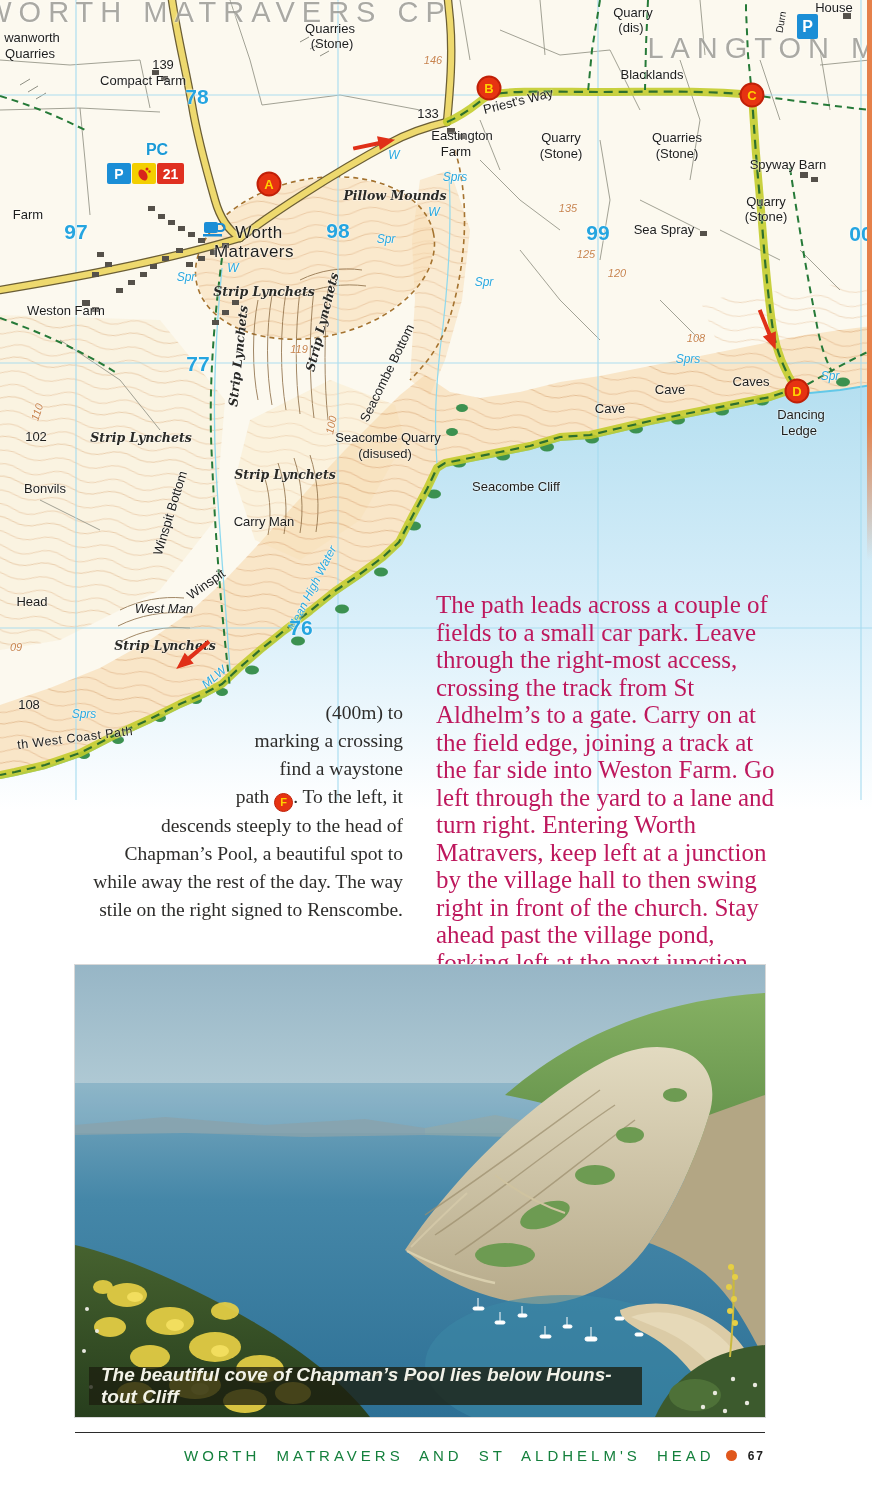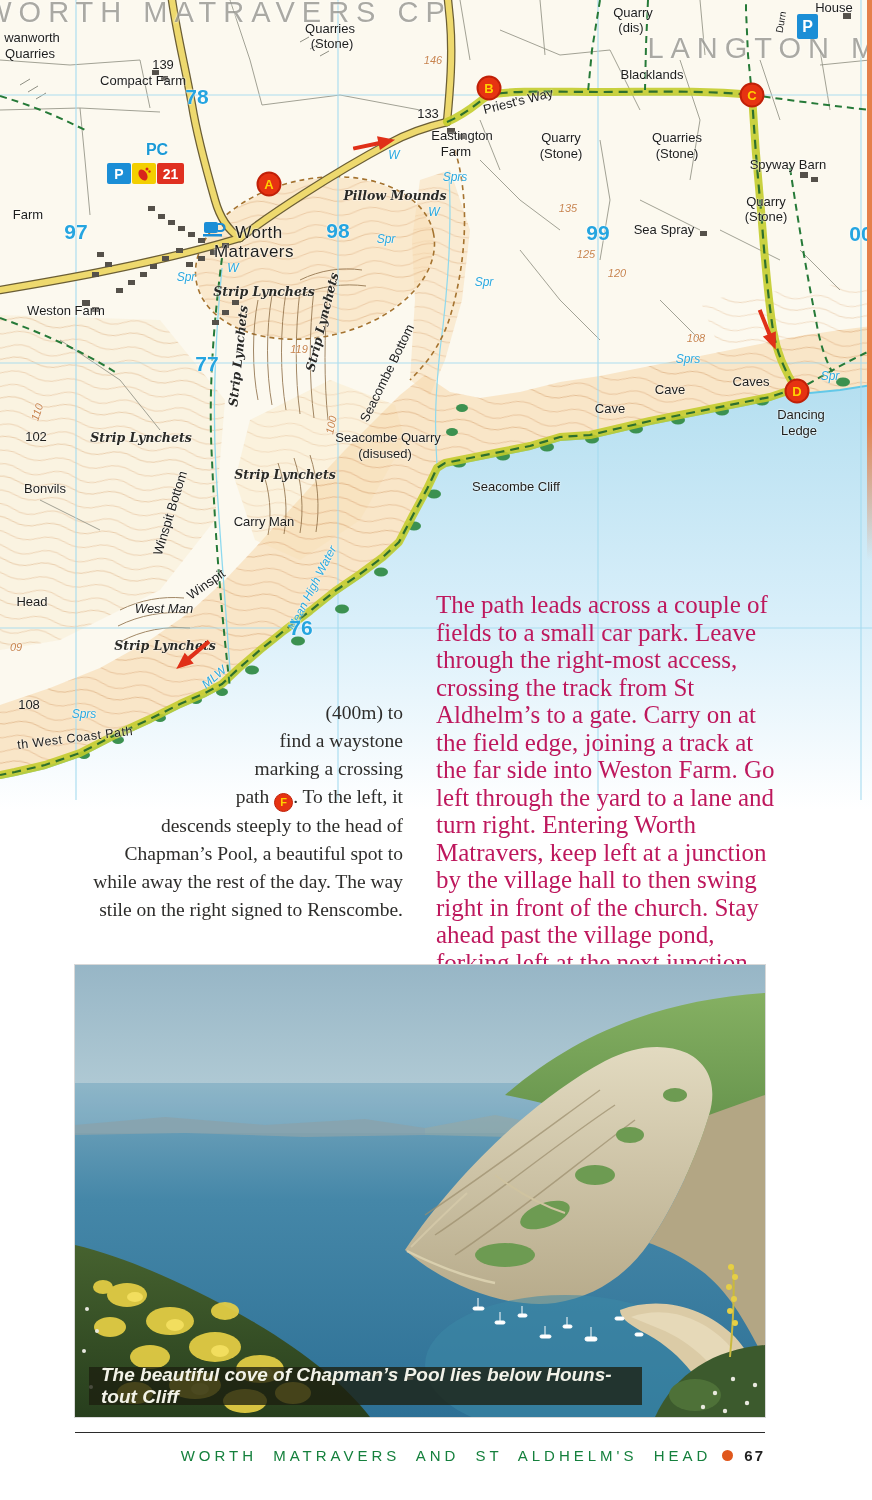--- a/index.html
+++ b/index.html
@@ -50,21 +50,21 @@
   .photo{position:absolute;left:75px;top:965px;width:690px;height:452px;z-index:6;outline:1px solid #d8d8d8;}
   .caption{position:absolute;left:14px;bottom:12px;width:553px;height:38px;box-sizing:border-box;
            background:rgba(28,31,16,.78);color:#f2f2e8;display:flex;align-items:center;padding:0 12px;
            font:italic bold 19px "Liberation Sans",sans-serif;}
   
   .footer-line{position:absolute;left:75px;width:690px;top:1432px;border-top:1.6px solid #2b2b2b;z-index:6;}
   .footer{position:absolute;top:1447px;right:107px;display:flex;align-items:center;gap:11px;z-index:6;
           font-family:"Liberation Sans",sans-serif;}
   .f-title{font-size:15px;letter-spacing:4px;word-spacing:8px;color:#15803d;}
   .f-dot{width:11px;height:11px;border-radius:50%;background:#e0571c;}
-  .f-num{font-weight:bold;font-size:15px;letter-spacing:2px;color:#222;}
+  .f-num{font-weight:bold;font-size:12px;letter-spacing:2px;color:#222;}
 </style>
 </head>
 <body>
 
 <div class="page">
 
   <div class="map-area">
     <svg class="map-svg" width="872" height="810" viewBox="0 0 872 810">
       <defs>
         <linearGradient id="seaG" x1="0" y1="0" x2="0" y2="1">
@@ -332,21 +332,21 @@
         <div class="map-lbl wtr" style="left: 688px; top: 359px;">Sprs</div>
         <div class="map-lbl wtr" style="left: 830px; top: 376px;">Spr</div>
         <div class="map-lbl wtr" style="left: 84px; top: 714px;">Sprs</div>
         <div class="map-lbl wtr" style="left: 214px; top: 677px; transform: translate(-50%, -50%) rotate(-40deg);">MLW</div>
         <div class="map-lbl wtr" style="left: 312px; top: 588px; transform: translate(-50%, -50%) rotate(-63deg);">Mean High Water</div>
         <div class="map-lbl grid" style="left: 76px; top: 232px;">97</div>
         <div class="map-lbl grid" style="left: 338px; top: 231px;">98</div>
         <div class="map-lbl grid" style="left: 598px; top: 233px;">99</div>
         <div class="map-lbl grid" style="left: 861px; top: 234px;">00</div>
         <div class="map-lbl grid" style="left: 197px; top: 97px;">78</div>
-        <div class="map-lbl grid" style="left: 207px; top: 364px;">77</div>
+        <div class="map-lbl grid" style="left: 198px; top: 364px;">77</div>
         <div class="map-lbl grid" style="left: 301px; top: 628px;">76</div>
         <div class="map-lbl cnum" style="left: 433px; top: 60px;">146</div>
         <div class="map-lbl cnum" style="left: 568px; top: 208px;">135</div>
         <div class="map-lbl cnum" style="left: 586px; top: 254px;">125</div>
         <div class="map-lbl cnum" style="left: 617px; top: 273px;">120</div>
         <div class="map-lbl cnum" style="left: 299px; top: 349px;">119</div>
         <div class="map-lbl cnum" style="left: 37px; top: 412px; transform: translate(-50%, -50%) rotate(-72deg);">110</div>
         <div class="map-lbl cnum" style="left: 696px; top: 338px;">108</div>
         <div class="map-lbl cnum" style="left: 331px; top: 425px; transform: translate(-50%, -50%) rotate(-78deg);">100</div>
         <div class="map-lbl cnum" style="left: 16px; top: 647px;">09</div>
@@ -402,23 +402,23 @@
       </svg>
     </div>
 
     <div class="orange-edge"></div>
   </div>
 
   <div class="col-left">
 
       <div class="wrap-line"><span>(400m) to</span><span></span></div>
 
+      <div class="wrap-line"><span>marking a crossing</span><span></span></div>
+
       <div class="wrap-line"><span>find a waystone</span><span></span></div>
-
-      <div class="wrap-line"><span>marking a crossing</span><span></span></div>
 
       <div class="wrap-line"><span>path </span><span class="wp-inline">F</span><span>. To the left, it</span></div>
 
       <div class="wrap-line"><span>descends steeply to the head of</span><span></span></div>
 
       <div class="wrap-line"><span>Chapman’s Pool, a beautiful spot to</span><span></span></div>
 
       <div class="wrap-line"><span>while away the rest of the day. The way</span><span></span></div>
 
 

